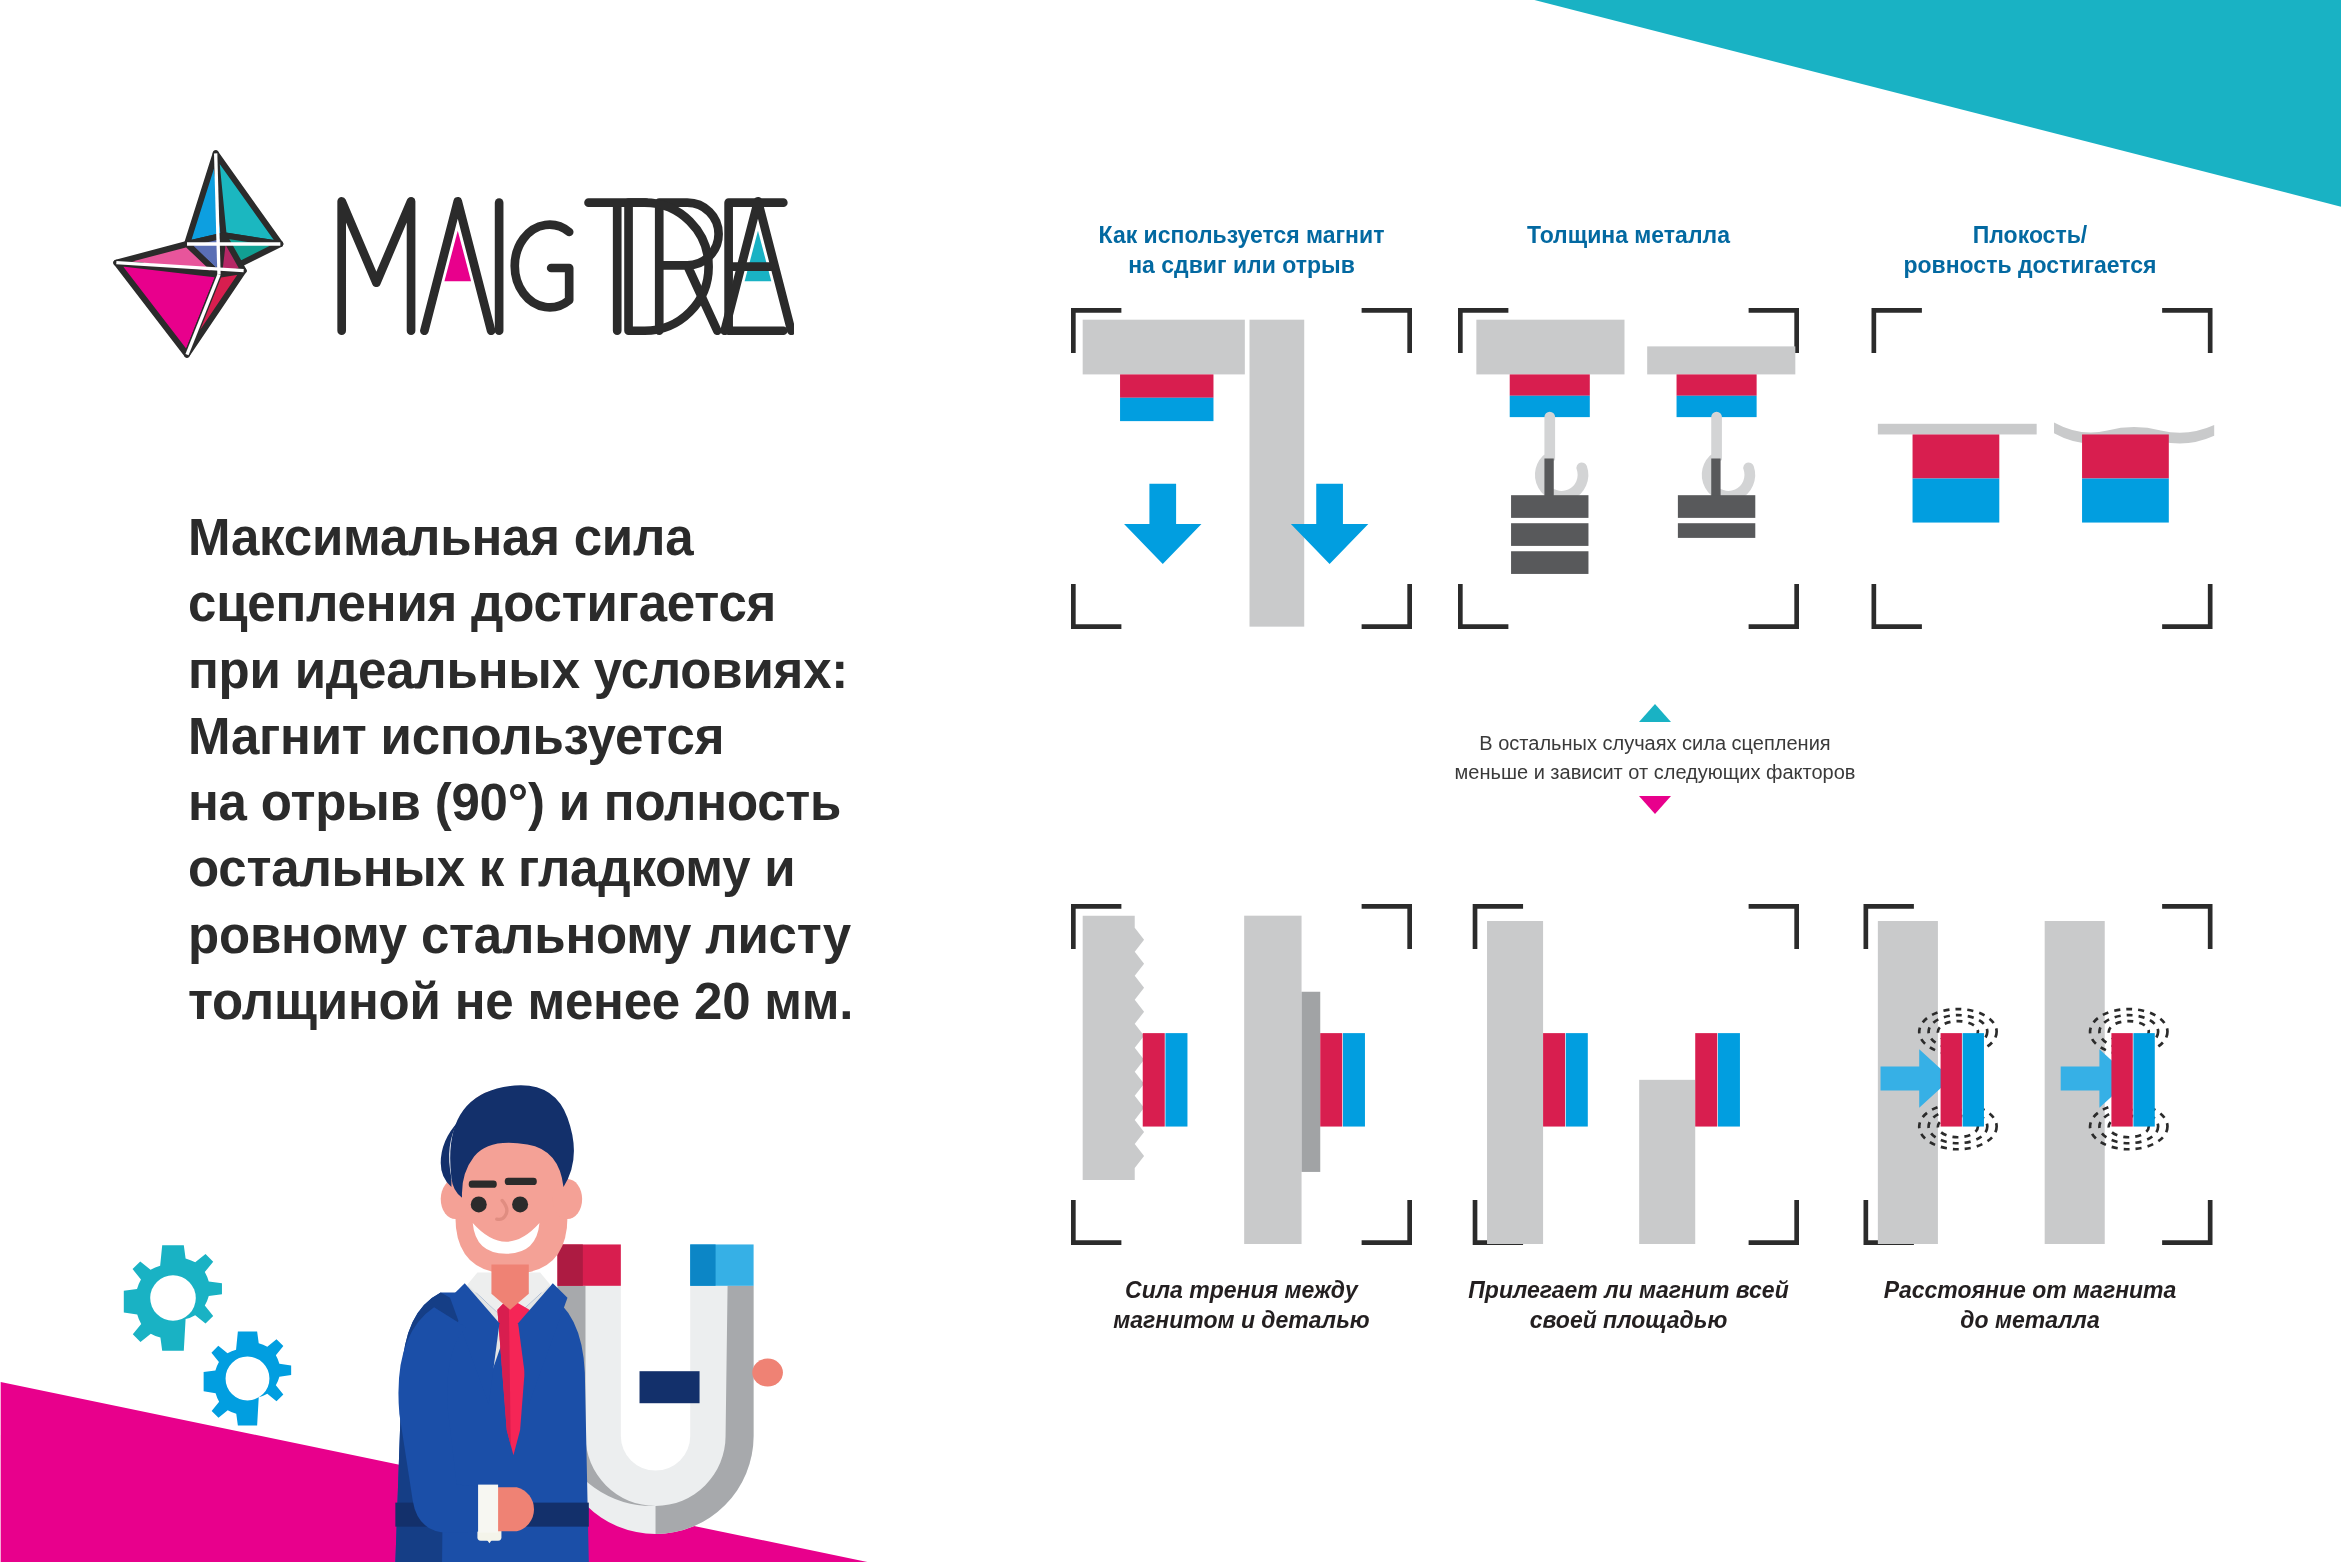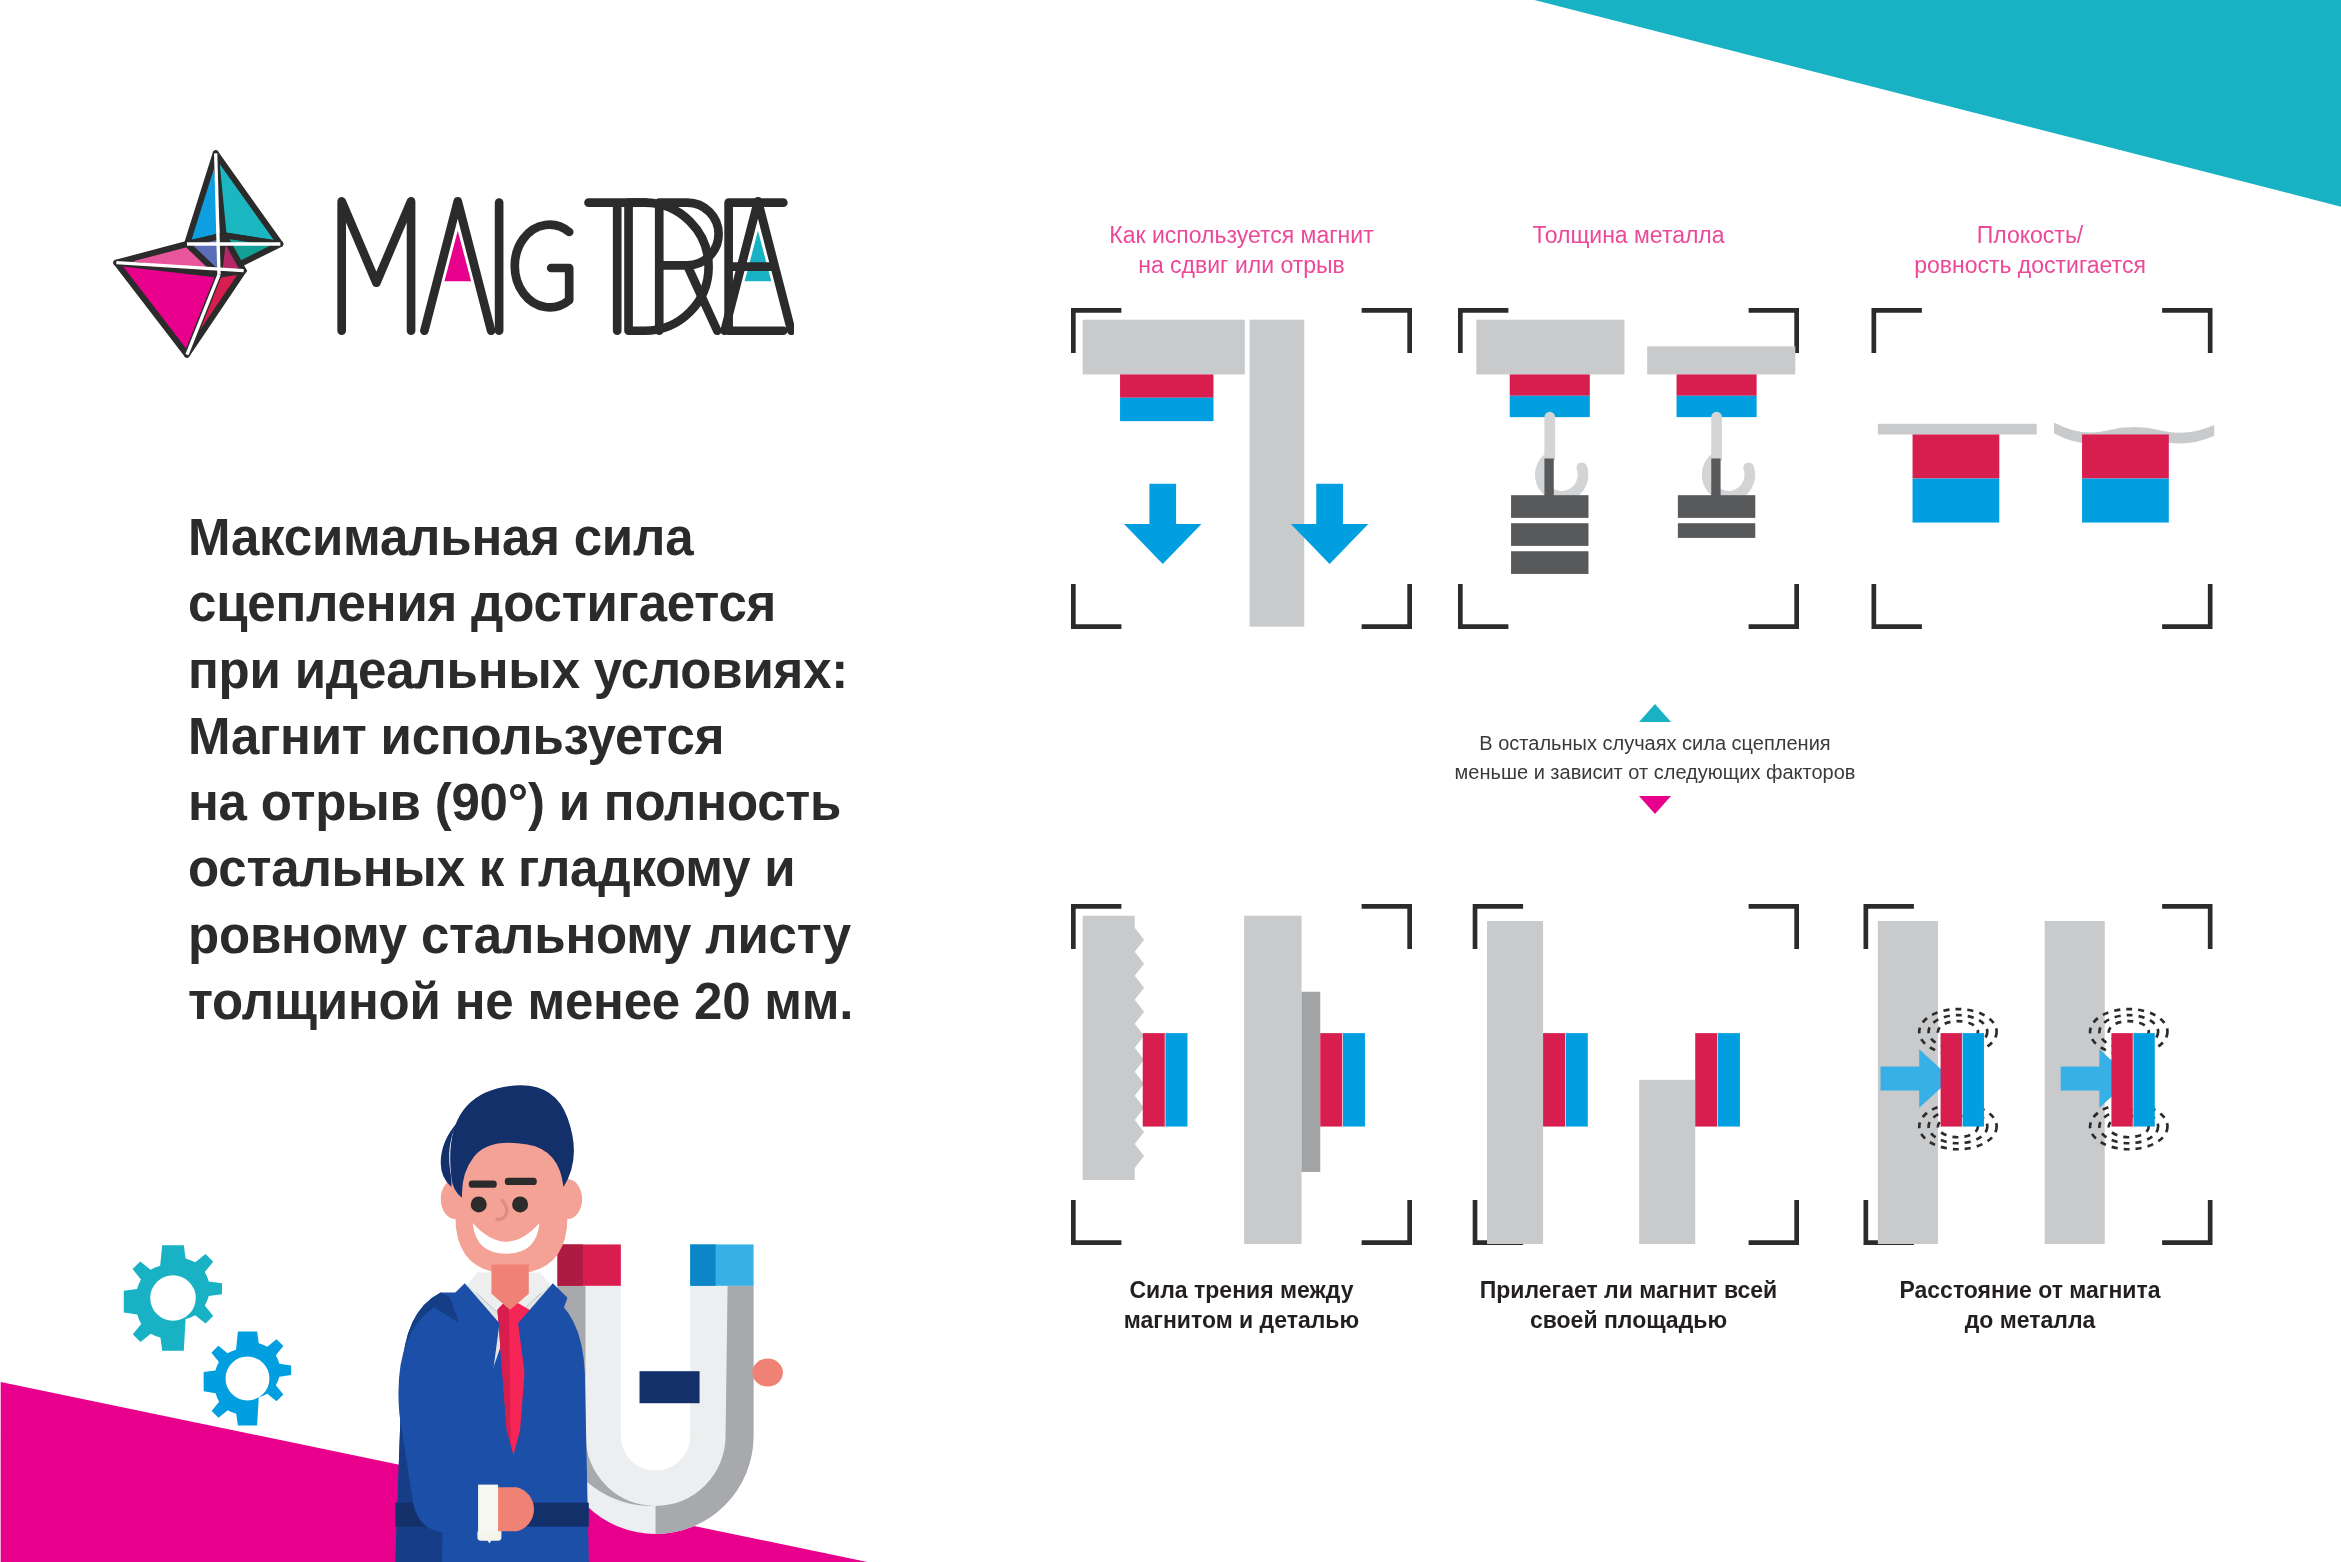--- a/index.html
+++ b/index.html
@@ -25,23 +25,23 @@
   
   #hero-illustration{position:absolute;left:354px;top:1072px;width:507px;height:491px;}
 
   
   #gear-teal{position:absolute;left:113px;top:1238px;width:120px;height:120px;}
   #gear-blue{position:absolute;left:194px;top:1325px;width:107px;height:107px;}
 
   
   .panel{position:absolute;}
   .panel-title{position:absolute;width:100%;text-align:center;
-               font-size:23px;font-weight:400;line-height:1.32;color:#ec4899;}
+               font-size:23px;font-weight:700;line-height:1.32;color:#0369a1;}
   .panel-caption{position:absolute;width:100%;text-align:center;
-               font-size:23px;font-weight:700;line-height:1.32;color:#231f20;}
+               font-size:23px;font-weight:700;line-height:1.32;color:#231f20;font-style:italic;}
   .panel-art{position:absolute;}
 
   
   #p1{left:1068px;top:220px;width:347px;height:414px;}
   #p2{left:1455px;top:220px;width:347px;height:414px;}
   #p3{left:1843px;top:220px;width:374px;height:414px;}
   
   #p4{left:1068px;top:901px;width:347px;height:507px;}
   #p5{left:1455px;top:901px;width:347px;height:507px;}
   #p6{left:1843px;top:901px;width:374px;height:507px;}

